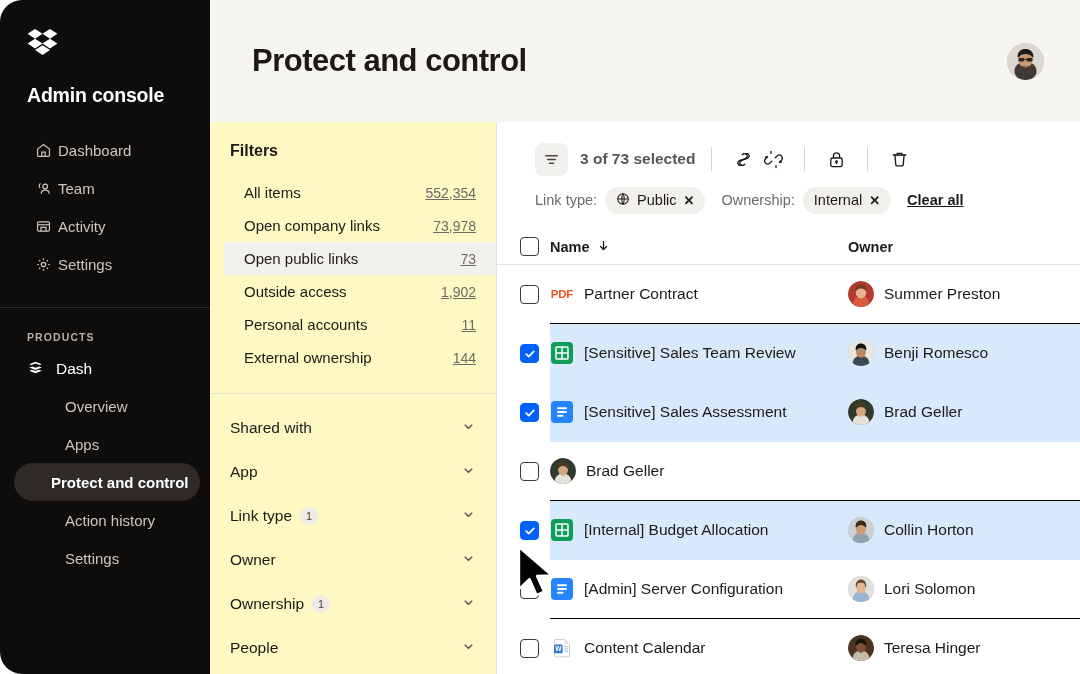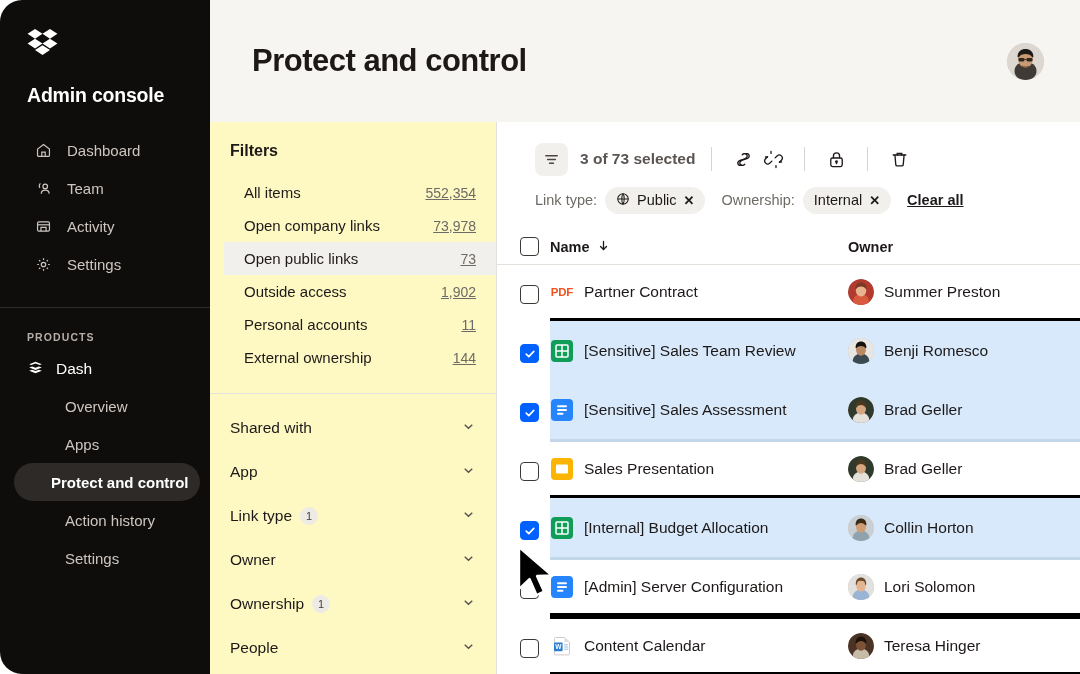--- a/index.html
+++ b/index.html
@@ -34,21 +34,21 @@
     margin: 23px 0 0 27px;
     font-size: 19.5px;
     font-weight: 700;
     color: #ffffff;
     letter-spacing: -0.2px;
   }
   .nav-top { margin-top: 24px; }
   .nav-item {
     display: flex;
     align-items: center;
-    gap: 15px;
+    gap: 6px;
     height: 38px;
     padding-left: 35px;
     color: #cdc6c0;
     font-size: 15px;
     cursor: pointer;
   }
   .nav-item .ico { width: 17px; height: 17px; flex: none; display:flex; align-items:center; justify-content:center; }
   .divider-line {
     height: 1px;
     background: #2e2a28;
@@ -293,21 +293,21 @@
   .row {
     display: flex;
     align-items: center;
     height: 59px;
     cursor: pointer;
   }
   .row .col-name, .row .col-owner { height: 59px; }
   .row-hl .col-name, .row-hl .col-owner { background: #d7e9fb; }
   .row-body {
     display: flex; flex: 1; min-width: 0;
-    border-bottom: 6px solid #000000;
+    border-bottom: 1px solid #000000;
     height: 59px; align-items: center;
   }
   .row-hl .row-body { border-bottom-color: #c3d7ea; }
   .fname { font-size: 15.5px; color: #1e1919; white-space: nowrap; }
   .oname { font-size: 15.5px; color: #1e1919; white-space: nowrap; }
   .ftype { width: 24px; height: 24px; flex: none; display: flex; align-items: center; justify-content: center; }
   .av {
     width: 26px; height: 26px; border-radius: 50%;
     flex: none; overflow: hidden; background: #cfc9c3;
   }
@@ -703,29 +703,20 @@
                 <span class="oname">Brad Geller</span>
               </div>
             </div>
           </div>
 
           <div class="row">
             <div class="cb-cell">
               <span class="cb"></span>
             </div>
             <div class="row-body">
-              <div class="col-name">
-                <span class="ftype">
-                  <svg width="22" height="22" viewBox="0 0 22 22">
-                      <rect width="22" height="22" rx="4" fill="#fbb400"></rect>
-                      <rect x="5" y="6.5" width="12" height="9" rx="1.2" fill="#ffffff"></rect>
-                    </svg>
-                </span>
-                <span class="fname">Sales Presentation</span>
-              </div>
               <div class="col-owner">
                 <span class="av">
                   <svg width="26" height="26" viewBox="0 0 26 26">
                       <circle cx="13" cy="13" r="13" fill="#2f3a2c"></circle>
                       <ellipse cx="13" cy="23" rx="8.4" ry="7.5" fill="#e4e0da"></ellipse>
                       <ellipse cx="13" cy="11.8" rx="5" ry="5.9" fill="#d5a780"></ellipse>
                       <path d="M7.6 9.6c0-4 2.5-6 5.4-6s5.4 2 5.4 6c0 2.5-.6 1.2-1.4.2-.8-1-2-1.9-4-1.9s-3.2.9-4 1.9c-.8 1-1.4 2.3-1.4-.2z" fill="#4a3a22"></path>
                     </svg>
                 </span>
                 <span class="oname">Brad Geller</span>

